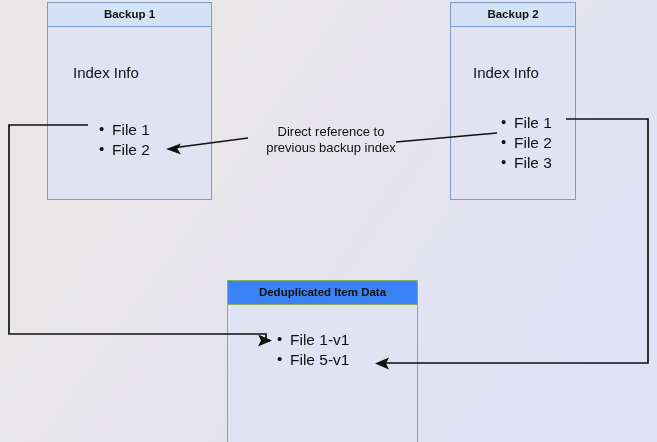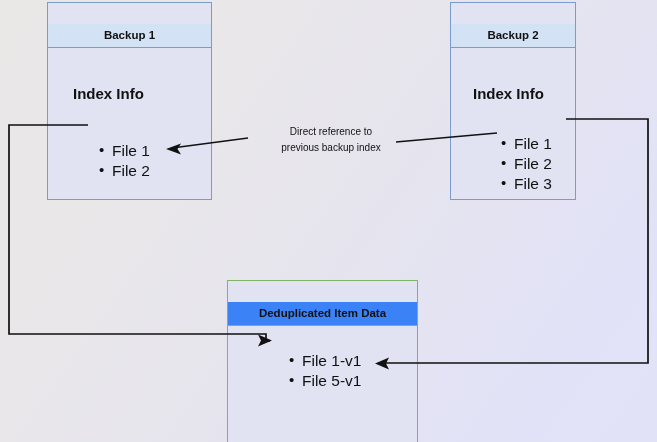--- a/index.html
+++ b/index.html
@@ -34,37 +34,35 @@
   .node-header {
     box-sizing: border-box;
     height: 24px;
     line-height: 22px;
     text-align: center;
     font-size: 11.5px;
     font-weight: bold;
     color: #111111;
     background: #d4e2f5;
     border-bottom: 1.5px solid #7b9ccb;
-    margin-top: 21px;
   }
   .node.green .node-header {
     background: #3b82f6;
     border-bottom-color: #82b366;
   }
   .node-body {
     position: relative;
     height: calc(100% - 24px);
   }
 
   .subtitle {
     position: absolute;
     font-size: 15px;
     color: #111111;
     white-space: nowrap;
-    font-weight: bold;
   }
 
   ul.filelist {
     position: absolute;
     margin: 0;
     padding: 0 0 0 16px;
     list-style: none;
   }
   ul.filelist li {
     position: relative;
@@ -79,21 +77,21 @@
     left: -13px;
     top: -1px;
     font-size: 15px;
     color: #111111;
   }
 
   
   .caption {
     position: absolute;
     text-align: center;
-    font-size: 10px;
+    font-size: 13px;
     line-height: 16px;
     color: #111111;
     white-space: nowrap;
   }
 
   
   #wires {
     position: absolute;
     left: 0;
     top: 0;
@@ -135,21 +133,21 @@
         <li>File 1</li>
         <li>File 2</li>
         <li>File 3</li>
       </ul>
     </div>
   </div>
 
   <div class="node green" style="left:227px; top:280px; width:191px; height:168px;">
     <div class="node-header">Deduplicated Item Data</div>
     <div class="node-body">
-      <ul class="filelist" style="left:58px; top:25px;">
+      <ul class="filelist" style="left:46px; top:25px;">
         <li>File 1-v1</li>
         <li>File 5-v1</li>
       </ul>
     </div>
   </div>
 
   <div class="caption" style="left:250px; top:124px; width:162px;">
     <div>Direct reference to</div>
     <div>previous backup index</div>
   </div>

